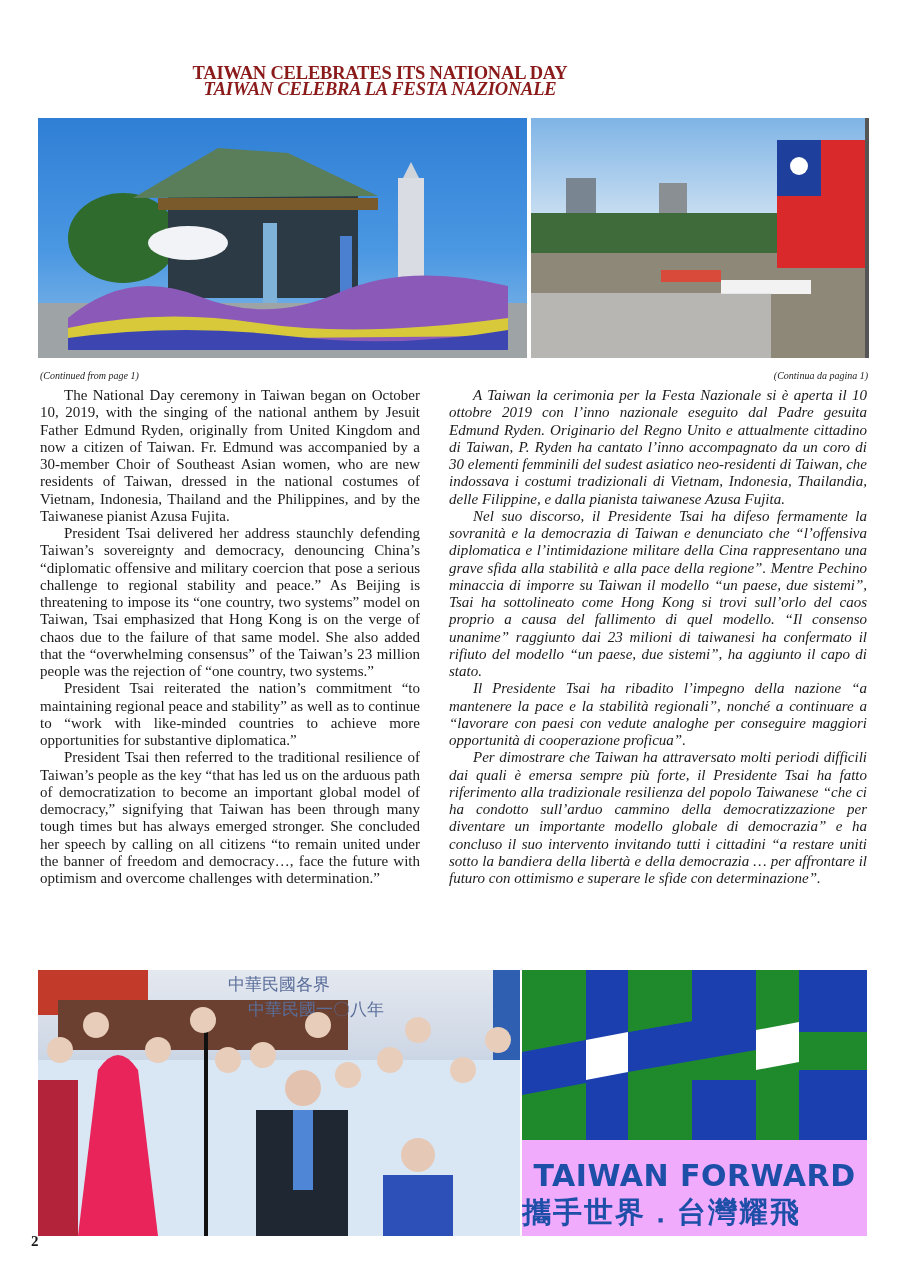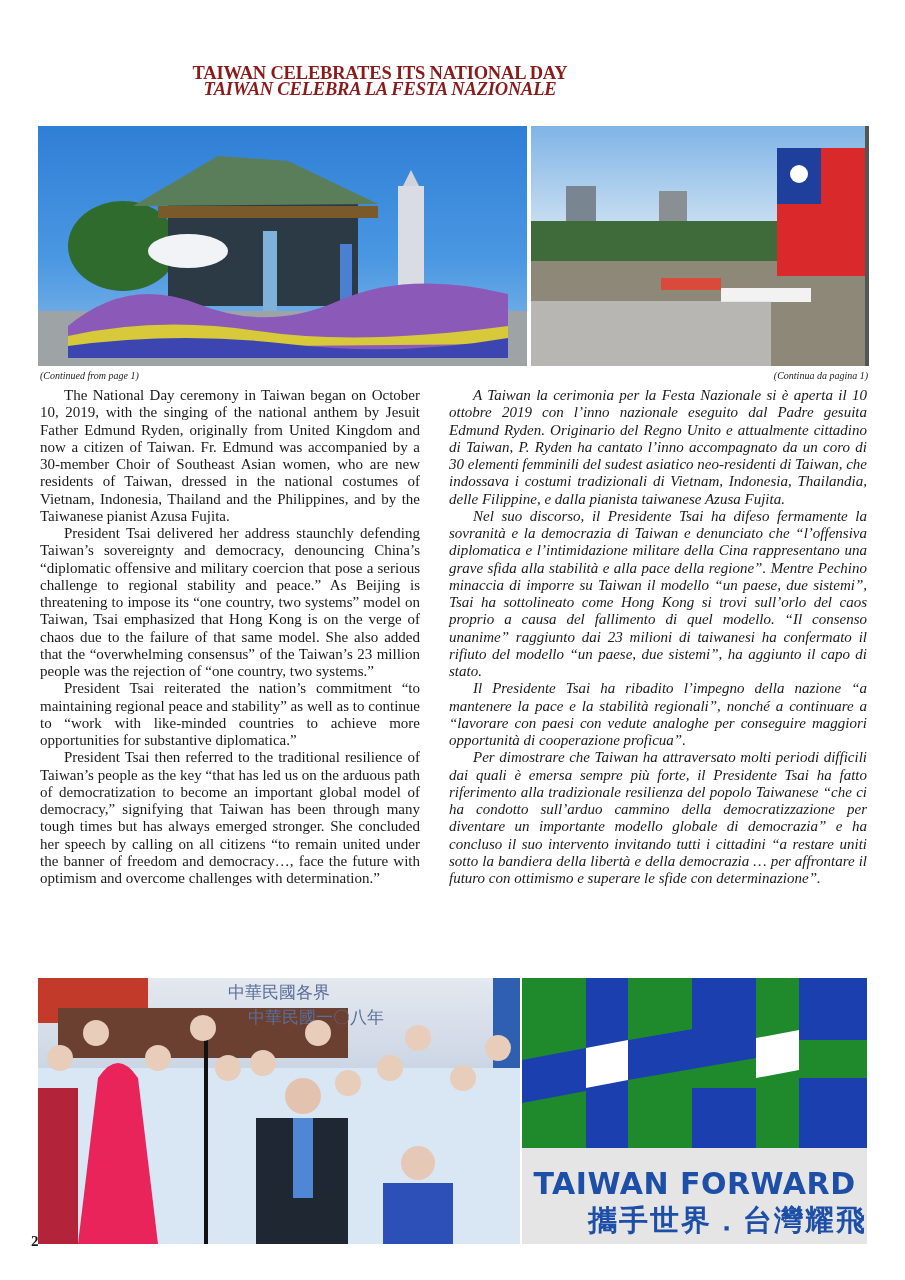--- a/index.html
+++ b/index.html
@@ -2,39 +2,39 @@
 <html><head>
 <meta charset="utf-8">
 <style>
   html, body { margin:0; padding:0; background:#ffffff; }
   body { width:905px; height:1280px; position:relative; overflow:hidden; font-family:"Liberation Serif", serif; color:#1a1a1a; }
 
   .title { position:absolute; left:0; width:760px; text-align:center; color:#8b1a1a; font-family:"Liberation Serif", serif; font-weight:bold; font-size:18.5px; line-height:22px; letter-spacing:-0.2px; }
   .title.en { top:62px; }
   .title.it { top:78px; font-style:italic; }
 
-  .photo { position:absolute; overflow:hidden;margin-top:8px; }
+  .photo { position:absolute; overflow:hidden; }
   #photo-float { left:38px; top:118px; width:489px; height:240px; background:linear-gradient(#2f7fd6 0%, #4a97e2 55%, #8cbde8 100%); }
   #photo-parade { left:531px; top:118px; width:338px; height:240px; background:linear-gradient(#7fb4e6 0%, #cfe2f2 45%, #9aa58a 60%, #8d8a7e 100%); }
   #photo-choir { left:38px; top:970px; width:482px; height:266px; background:linear-gradient(#e4e8ef 0%, #cfd8e6 30%, #a9c1df 60%, #8fb0d8 100%); }
-  #logo { left:522px; top:970px; width:345px; height:266px; background:#e5e5e5; }
+  #logo { left:522px; top:970px; width:345px; height:266px; background:#f0abfc; }
 
   .cont { position:absolute; top:370px; font-size:10px; font-style:italic;text-align:center; }
   .cont.left { left:40px; }
   .cont.right { right:37px; }
 
   .col { position:absolute; top:387px; font-size:15px; line-height:17.25px; text-align:justify; hyphens:manual; }
   .col.left { left:40px; width:380px; }
   .col.right { left:449px; width:418px; font-style:italic; }
   .col p { margin:0; text-indent:24px; }
 
   .pagenum { position:absolute; left:31px; top:1233px; font-weight:bold; font-size:15px; }
 
   .logo-text-en { position:absolute; left:0; top:190px; width:345px; text-align:center; color:#1e4fa8; font-family:"DejaVu Sans", sans-serif; font-weight:bold; font-size:30px; letter-spacing:0.5px; line-height:32px; }
-  .logo-text-zh { position:absolute; left:0; top:226px; width:345px; text-align:right; color:#1e4fa8; font-family:"DejaVu Sans", sans-serif; font-weight:bold; font-size:29px; line-height:32px; letter-spacing:2px; }
+  .logo-text-zh { position:absolute; left:0; top:226px; width:345px; text-align:left; color:#1e4fa8; font-family:"DejaVu Sans", sans-serif; font-weight:bold; font-size:29px; line-height:32px; letter-spacing:2px; }
 </style>
 </head>
 <body>
 
 <div class="title en">TAIWAN CELEBRATES ITS NATIONAL DAY</div>
 <div class="title it">TAIWAN CELEBRA LA FESTA NAZIONALE</div>
 
 <div class="photo" id="photo-float">
   <svg width="489" height="240" viewBox="0 0 489 240">
     <rect x="360" y="60" width="26" height="115" fill="#d9dde3"></rect>

